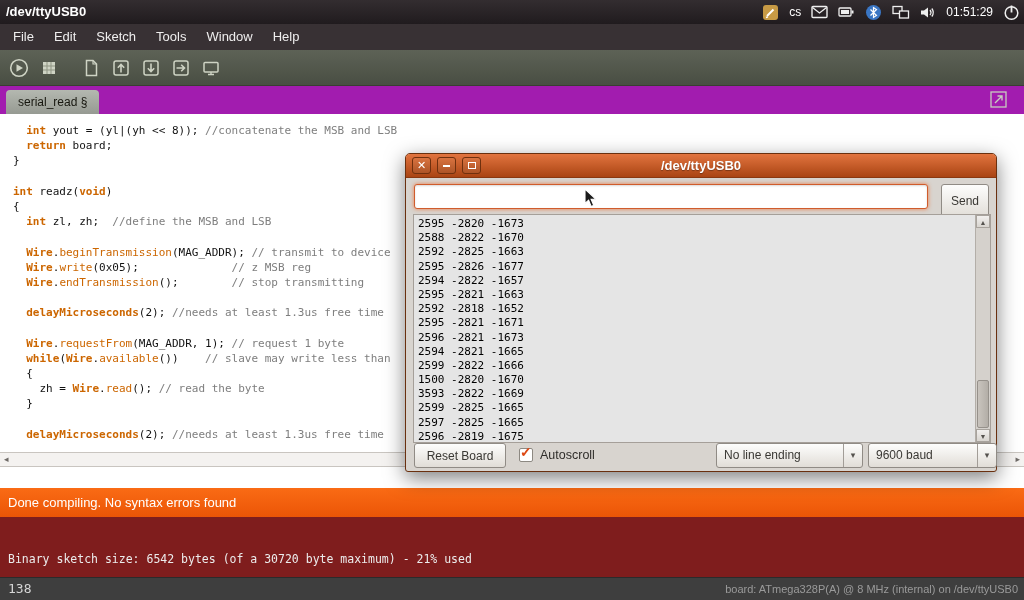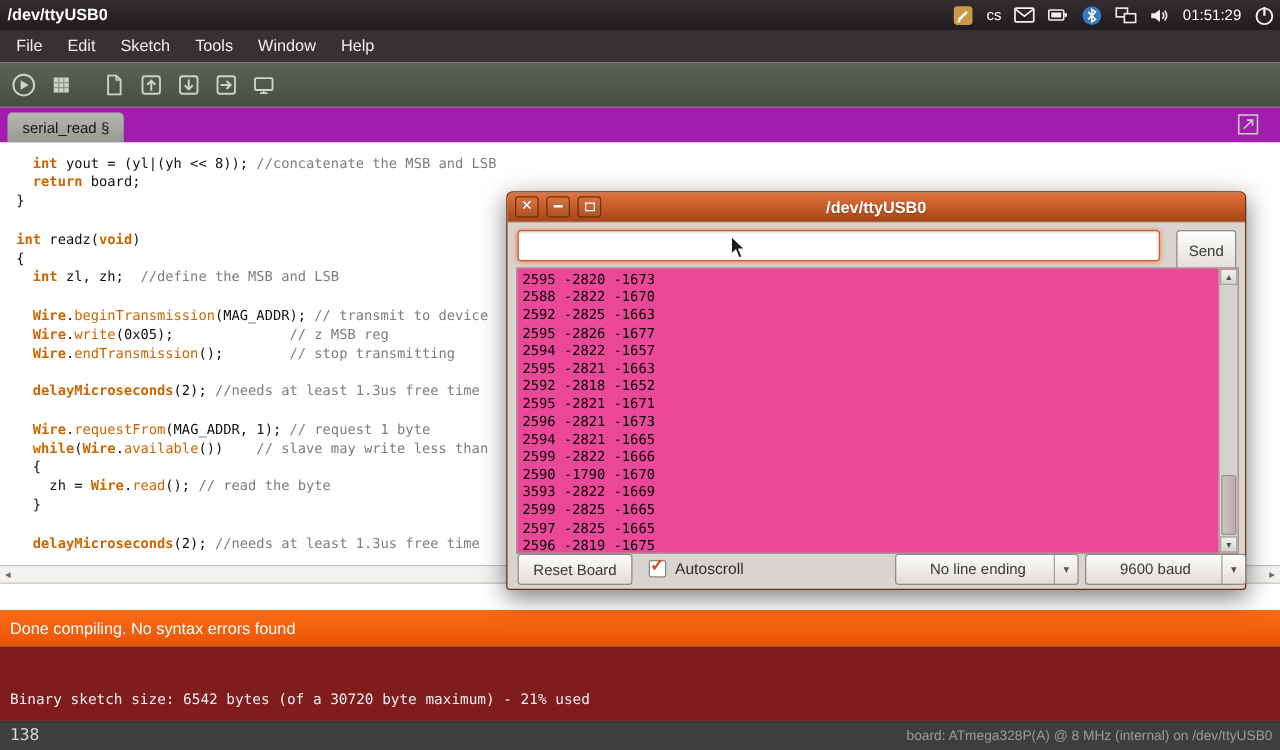--- a/index.html
+++ b/index.html
@@ -86,21 +86,21 @@
 
   .sm-input { position:absolute; left:8px; top:30px; width:514px; height:25px;
     border:1px solid #d05c2c; border-radius:3px; background:#fff; outline:none;
     box-shadow:0 0 4px rgba(240,110,50,0.85), inset 0 1px 2px rgba(0,0,0,0.15);
     font-size:12px; padding:0 5px; }
   .btn { background:linear-gradient(#fdfdfc,#e1ddd7); border:1px solid #908b85;
     border-radius:3px; color:#3a3834; font-size:12px; font-family:"Liberation Sans",sans-serif; }
   .sm-send { position:absolute; right:7px; top:30px; width:48px; height:34px; }
 
   .sm-output { position:absolute; left:7px; top:60px; width:578px; height:229px;
-    background:#ec4899; border:1px solid #a59f99; }
+    background:#e5e5e5; border:1px solid #a59f99; }
   .sm-lines { position:absolute; left:4px; top:2px; right:17px; bottom:0; overflow:hidden;
     font-family:"DejaVu Sans Mono", monospace; font-size:11px; color:#000; }
   .serial-line { height:14.2px; line-height:14.2px; white-space:pre; }
   .sm-scrollbar { position:absolute; right:0; top:0; bottom:0; width:15px;
     background:#d5d1cc; border-left:1px solid #b3aea8; }
   .sb-arrow { position:absolute; left:0; width:14px; height:13px; font-size:7px;
     text-align:center; line-height:13px; color:#55524e;
     background:linear-gradient(#f2f0ee,#d8d4cf); border:1px solid #a8a39d; }
   .sb-up { top:0; } .sb-down { bottom:0; }
   .sb-thumb { position:absolute; left:1px; width:12px; bottom:14px; height:48px;
@@ -108,21 +108,21 @@
 
   .sm-controls { position:absolute; left:0; right:0; bottom:0; height:31px; }
   .sm-reset { position:absolute; left:8px; top:3px; width:92px; height:25px; }
   .sm-checkbox { position:absolute; left:113px; top:8px; width:14px; height:14px;
     background:#fff; border:1px solid #8d8982; border-radius:2px; }
   .sm-check { position:absolute; left:0px; top:-5px; color:#dd4814; font-size:14px; font-weight:bold; }
   .sm-autoscroll-label { position:absolute; left:134px; top:0; line-height:31px;
     font-size:12.5px; color:#2f2d2a; }
   .combo { position:absolute; top:3px; height:25px; background:linear-gradient(#fdfdfc,#e1ddd7);
     border:1px solid #908b85; border-radius:3px; font-size:12px; color:#3a3834; }
-  .combo-text { position:absolute; left:7px; top:0; line-height:23px; white-space:nowrap;margin-left:20px; }
+  .combo-text { position:absolute; left:7px; top:0; line-height:23px; white-space:nowrap; }
   .combo-btn { position:absolute; right:0; top:0; bottom:0; width:19px;
     border-left:1px solid #a29d97; text-align:center; line-height:23px; font-size:9px; color:#55524e; }
   .combo-ending { left:310px; width:147px; }
   .combo-baud { left:462px; width:129px; }
 
   .mouse-cursor { position:absolute; left:584px; top:188px; z-index:200; }
 </style>
 </head>
 <body>
 
@@ -304,21 +304,21 @@
         <div class="serial-line">2588 -2822 -1670</div>
         <div class="serial-line">2592 -2825 -1663</div>
         <div class="serial-line">2595 -2826 -1677</div>
         <div class="serial-line">2594 -2822 -1657</div>
         <div class="serial-line">2595 -2821 -1663</div>
         <div class="serial-line">2592 -2818 -1652</div>
         <div class="serial-line">2595 -2821 -1671</div>
         <div class="serial-line">2596 -2821 -1673</div>
         <div class="serial-line">2594 -2821 -1665</div>
         <div class="serial-line">2599 -2822 -1666</div>
-        <div class="serial-line">2590 -1790 -1670</div>
+        <div class="serial-line">1500 -2820 -1670</div>
         <div class="serial-line">3593 -2822 -1669</div>
         <div class="serial-line">2599 -2825 -1665</div>
         <div class="serial-line">2597 -2825 -1665</div>
         <div class="serial-line">2596 -2819 -1675</div>
       </div>
     <div class="sm-scrollbar">
       <span class="sb-arrow sb-up">▲</span>
       <div class="sb-thumb"></div>
       <span class="sb-arrow sb-down">▼</span>
     </div>

